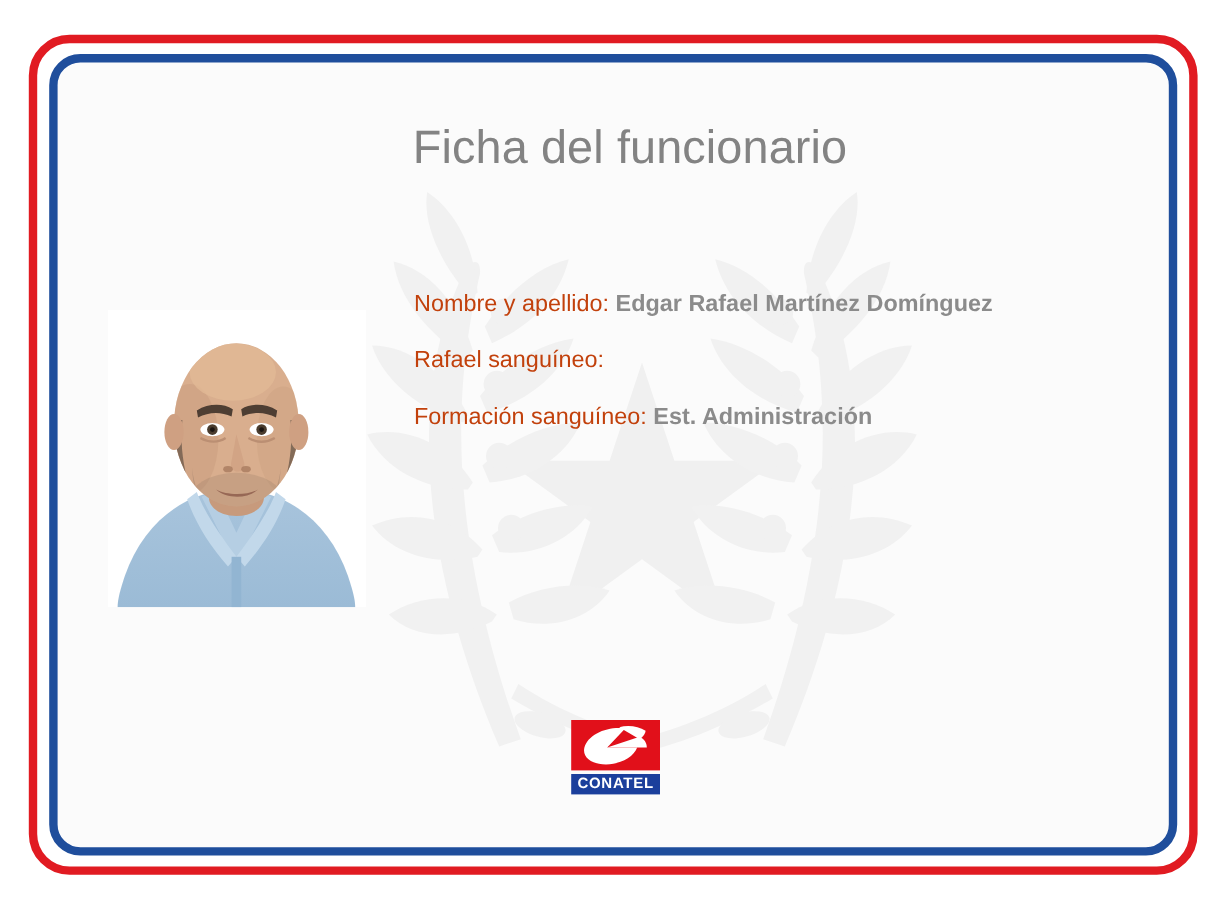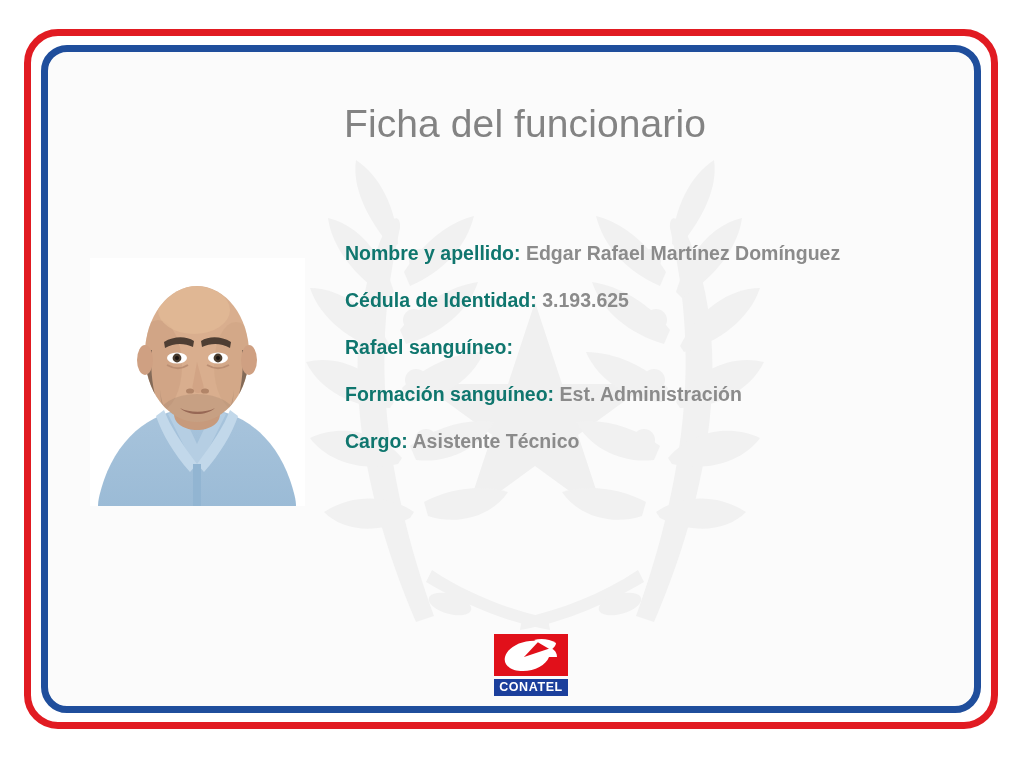--- a/index.html
+++ b/index.html
@@ -101,36 +101,35 @@
     top: 238px;
     width: 600px;
   }
   .field-row {
     height: 47px;
     line-height: 30px;
     white-space: nowrap;
     font-size: 19.5px;
   }
   .field-label {
-    font-weight: bold;
-    color: #0f766e;
+    font-weight: normal;
+    color: #c2410c;
   }
   .field-value {
     font-weight: 700;
     color: #8b8b8b;
   }
 
   
   .logo {
     position: absolute;
     left: 476px;
-    top: 634px;
+    top: 600px;
     width: 74px;
     height: 62px;
-    margin-left: 18px;
   }
   .logo-mark {
     position: relative;
     width: 74px;
     height: 42px;
     background: var(--logo-red, #e1101a);
   }
   .logo-mark svg { position: absolute; inset: 0; width: 100%; height: 100%; }
   .logo-word {
     margin-top: 3px;
@@ -284,34 +283,26 @@
       <ellipse cx="159" cy="102" rx="8" ry="15" fill="#cfa082"></ellipse>
     </svg>
   </div>
 
   <div class="fields">
     <div class="field-row">
       <span class="field-label">Nombre y apellido: </span>
       <span class="field-value">Edgar Rafael Martínez Domínguez</span>
     </div>
     <div class="field-row">
-      <span class="field-label">Cédula de Identidad: </span>
-      <span class="field-value">3.193.625</span>
-    </div>
-    <div class="field-row">
       <span class="field-label">Rafael sanguíneo: </span>
       <span class="field-value"></span>
     </div>
     <div class="field-row">
       <span class="field-label">Formación sanguíneo: </span>
       <span class="field-value">Est. Administración</span>
-    </div>
-    <div class="field-row">
-      <span class="field-label">Cargo: </span>
-      <span class="field-value">Asistente Técnico</span>
     </div>
   </div>
 
   <div class="logo">
     <div class="logo-mark">
       <svg viewBox="0 0 74 42" xmlns="http://www.w3.org/2000/svg" aria-hidden="true">
         <path d="M45 7 C 30 5, 14 12, 11 23 C 9 31, 17 37, 29 37 C 41 37, 52 31, 55 23 L 30 23 Z" fill="#ffffff"></path>
         <path d="M62 9 C 56 5, 47 4, 40 6 L 57 16 C 60 14, 62 11, 62 9 Z" fill="#ffffff"></path>
         <path d="M30 23 L 63 23 C 63 19, 61 16, 57 14 Z" fill="#ffffff"></path>
       </svg>

